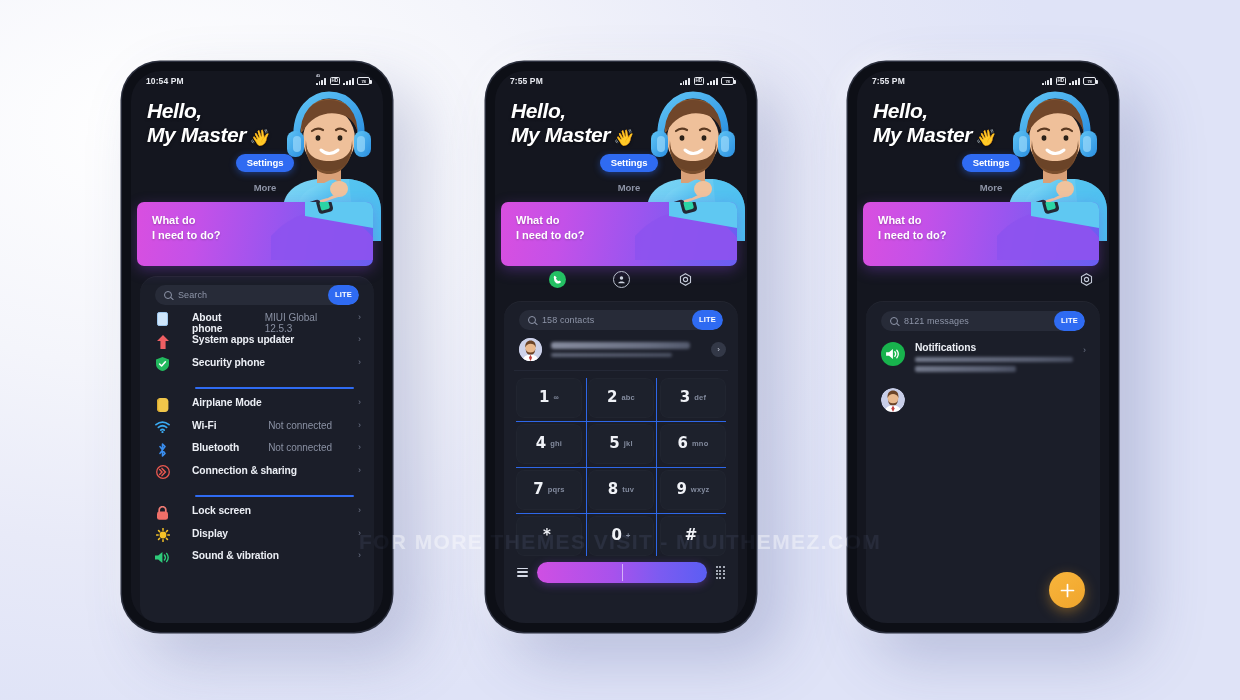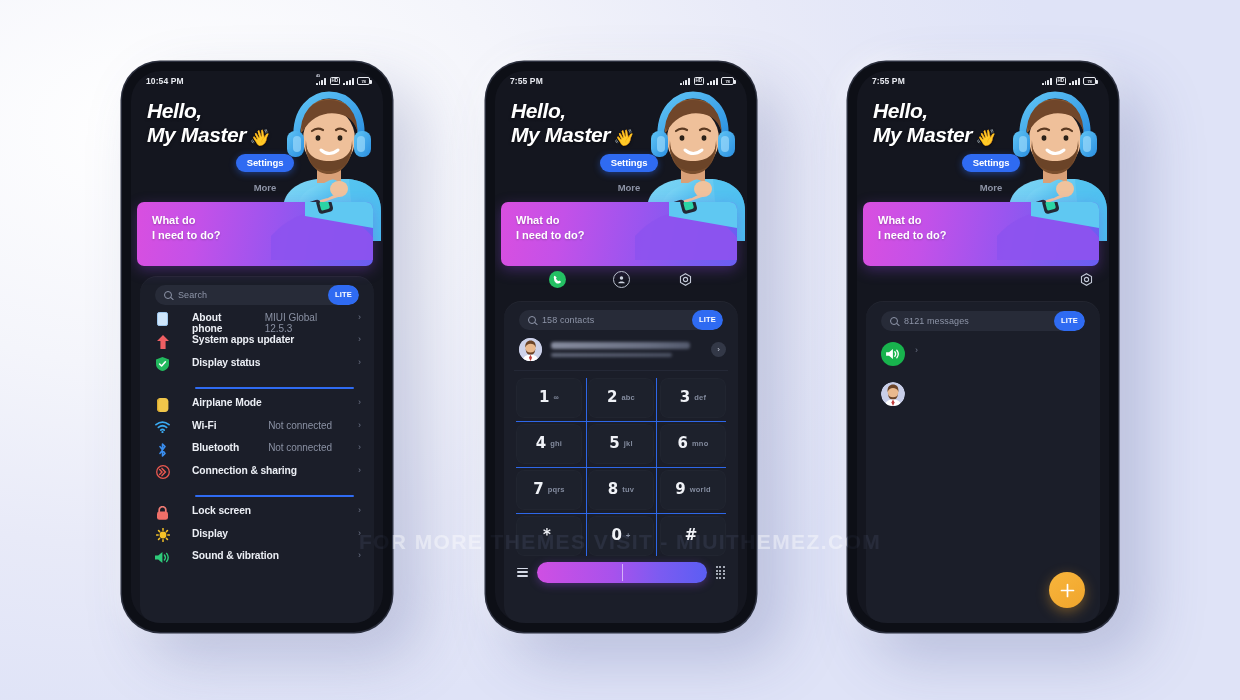--- a/index.html
+++ b/index.html
@@ -318,21 +318,21 @@
           <span class="val"></span>
           <span class="chev">›</span>
         </div>
         <div class="srow">
           <span class="ico">
             <svg width="13" height="14" viewBox="0 0 13 14">
                   <path d="M6.5 0 L13 2.4 V7 C13 11 9.8 13.4 6.5 14 C3.2 13.4 0 11 0 7 V2.4 Z" fill="#22b95e"></path>
                   <path d="M3.6 7 L5.6 9 L9.4 4.8" stroke="#fff" stroke-width="1.6" fill="none" stroke-linecap="round" stroke-linejoin="round"></path>
                 </svg>
           </span>
-          <span class="lbl">Display status</span>
+          <span class="lbl">Security phone</span>
           <span class="val"></span>
           <span class="chev">›</span>
         </div>
 
         <div class="divider"></div>
 
         <div class="srow">
           <span class="ico">
             <svg width="13" height="14" viewBox="0 0 13 14">
                   <path d="M1 3 C1 1.4 2.4 0 4.2 0 H9 C11 0 12.4 1.6 12.4 3.6 V10.6 C12.4 12.6 11 14 9 14 H4.2 C2.4 14 1 12.6 1 10.8 Z" fill="#f0c64a"></path>
@@ -599,21 +599,21 @@
           <div class="key">
                 <span class="d">7</span>
                 <span class="s">pqrs</span>
               </div>
           <div class="key">
                 <span class="d">8</span>
                 <span class="s">tuv</span>
               </div>
           <div class="key">
                 <span class="d">9</span>
-                <span class="s">world</span>
+                <span class="s">wxyz</span>
               </div>
           <div class="key">
                 <span class="d">*</span>
                 <span class="s"></span>
               </div>
           <div class="key">
                 <span class="d">0</span>
                 <span class="s">+</span>
               </div>
           <div class="key">
@@ -767,20 +767,27 @@
       </div>
 
       <div class="mrow">
         <span class="m-av green">
           <svg width="14" height="12" viewBox="0 0 15 13">
                 <path d="M0 4.6 H3.2 L7.4 1 V12 L3.2 8.4 H0 Z" fill="#fff"></path>
                 <path d="M9.4 4 q2 2.5 0 5" stroke="#fff" stroke-width="1.4" fill="none" stroke-linecap="round"></path>
                 <path d="M11.6 2.4 q3.2 4.1 0 8.2" stroke="#fff" stroke-width="1.4" fill="none" stroke-linecap="round"></path>
               </svg>
         </span>
+        <span class="m-body">
+          <span class="m-head">
+            <span class="m-name">Notifications</span>
+          </span>
+          <span class="m-blur" style="display:block"></span>
+          <span class="m-blur w2" style="display:block"></span>
+        </span>
         <span class="chev" style="margin-top:3px">›</span>
       </div>
 
       <div class="mrow" style="padding-top:16px">
         <span class="m-av">
           <svg width="24" height="24" viewBox="0 0 24 24">
                 <circle cx="12" cy="12" r="12" fill="#c8cee8"></circle>
                 <ellipse cx="12" cy="10" rx="5.4" ry="6" fill="#e9b98e"></ellipse>
                 <path d="M6.6 10 C6 5 9 2.6 12 2.6 C15.4 2.6 18 5 17.4 10 C16.6 7 14.6 6 12 6 C9.4 6 7.6 7.2 6.6 10 Z" fill="#6b4428"></path>
                 <path d="M7 11 C7 15.6 9 17.6 12 17.6 C15 17.6 17 15.6 17 11 C17 14 15 15.2 12 15.2 C9 15.2 7 14 7 11 Z" fill="#6b4428"></path>

